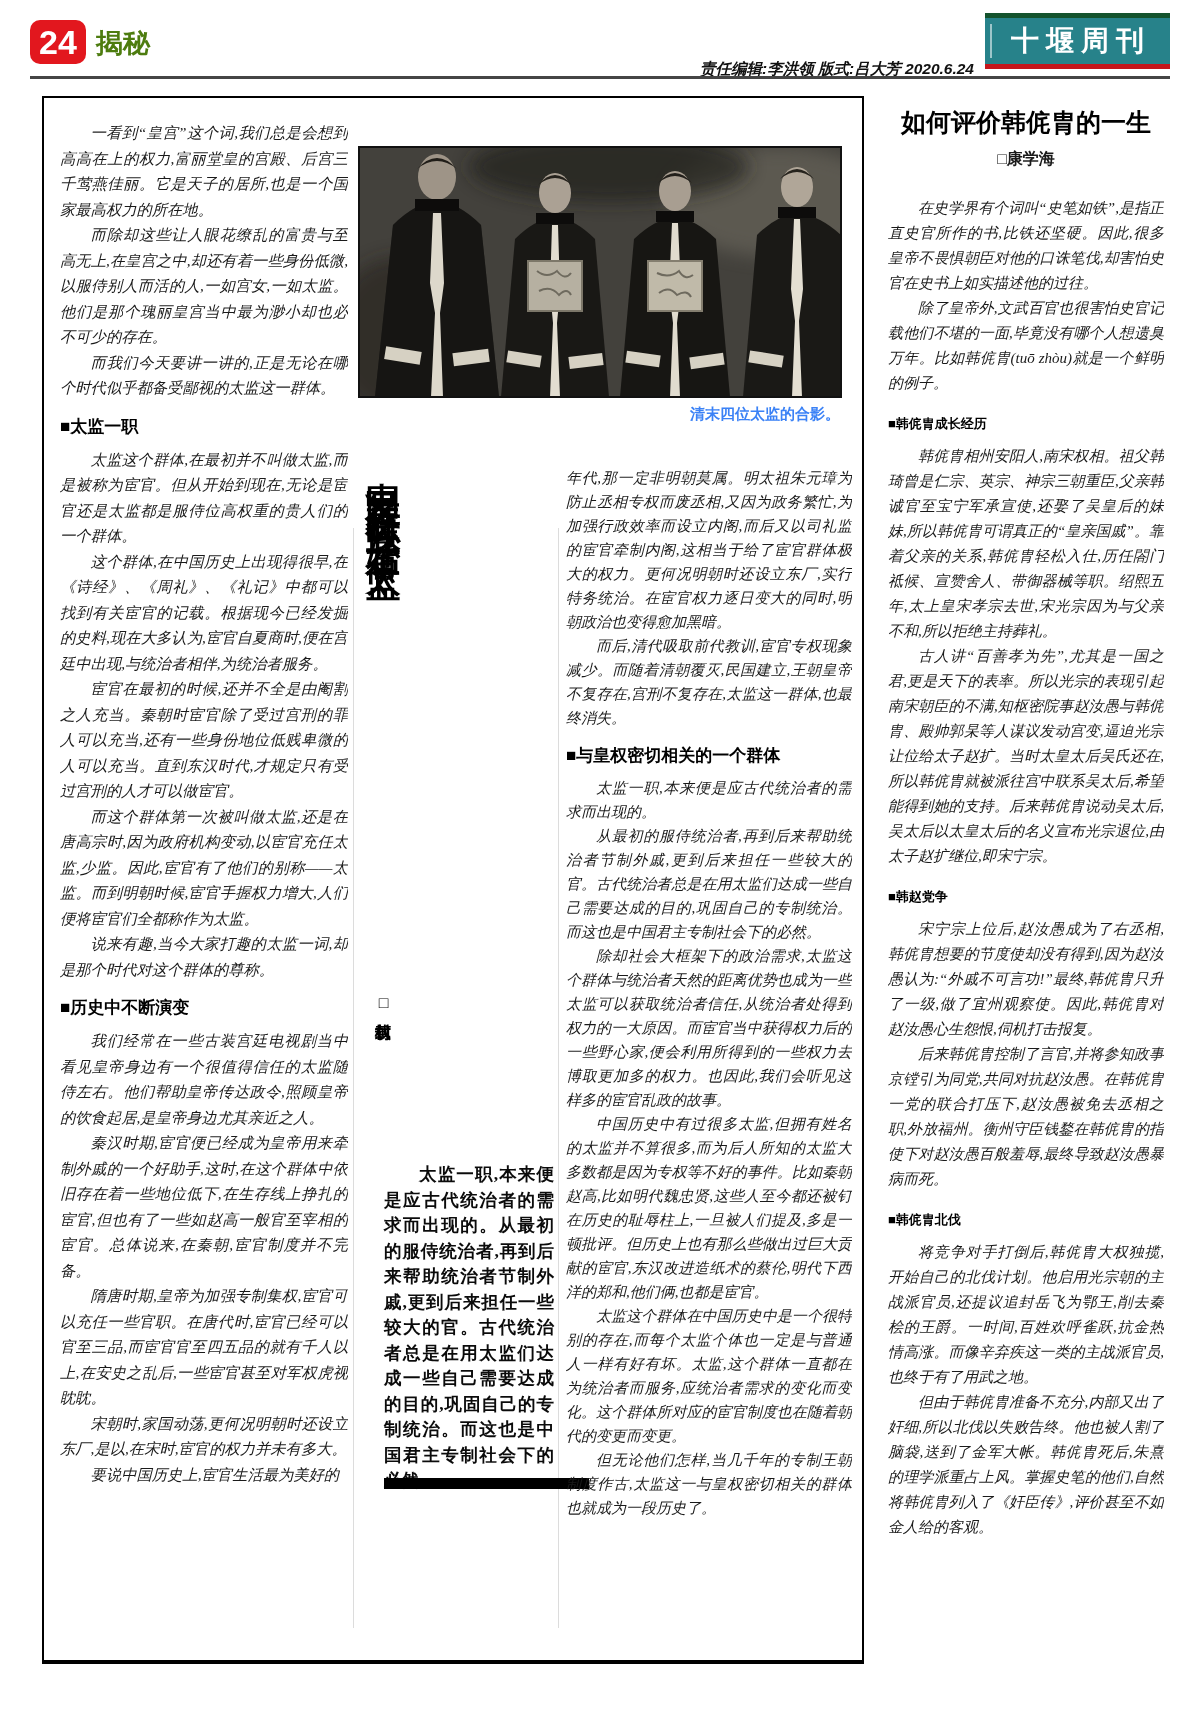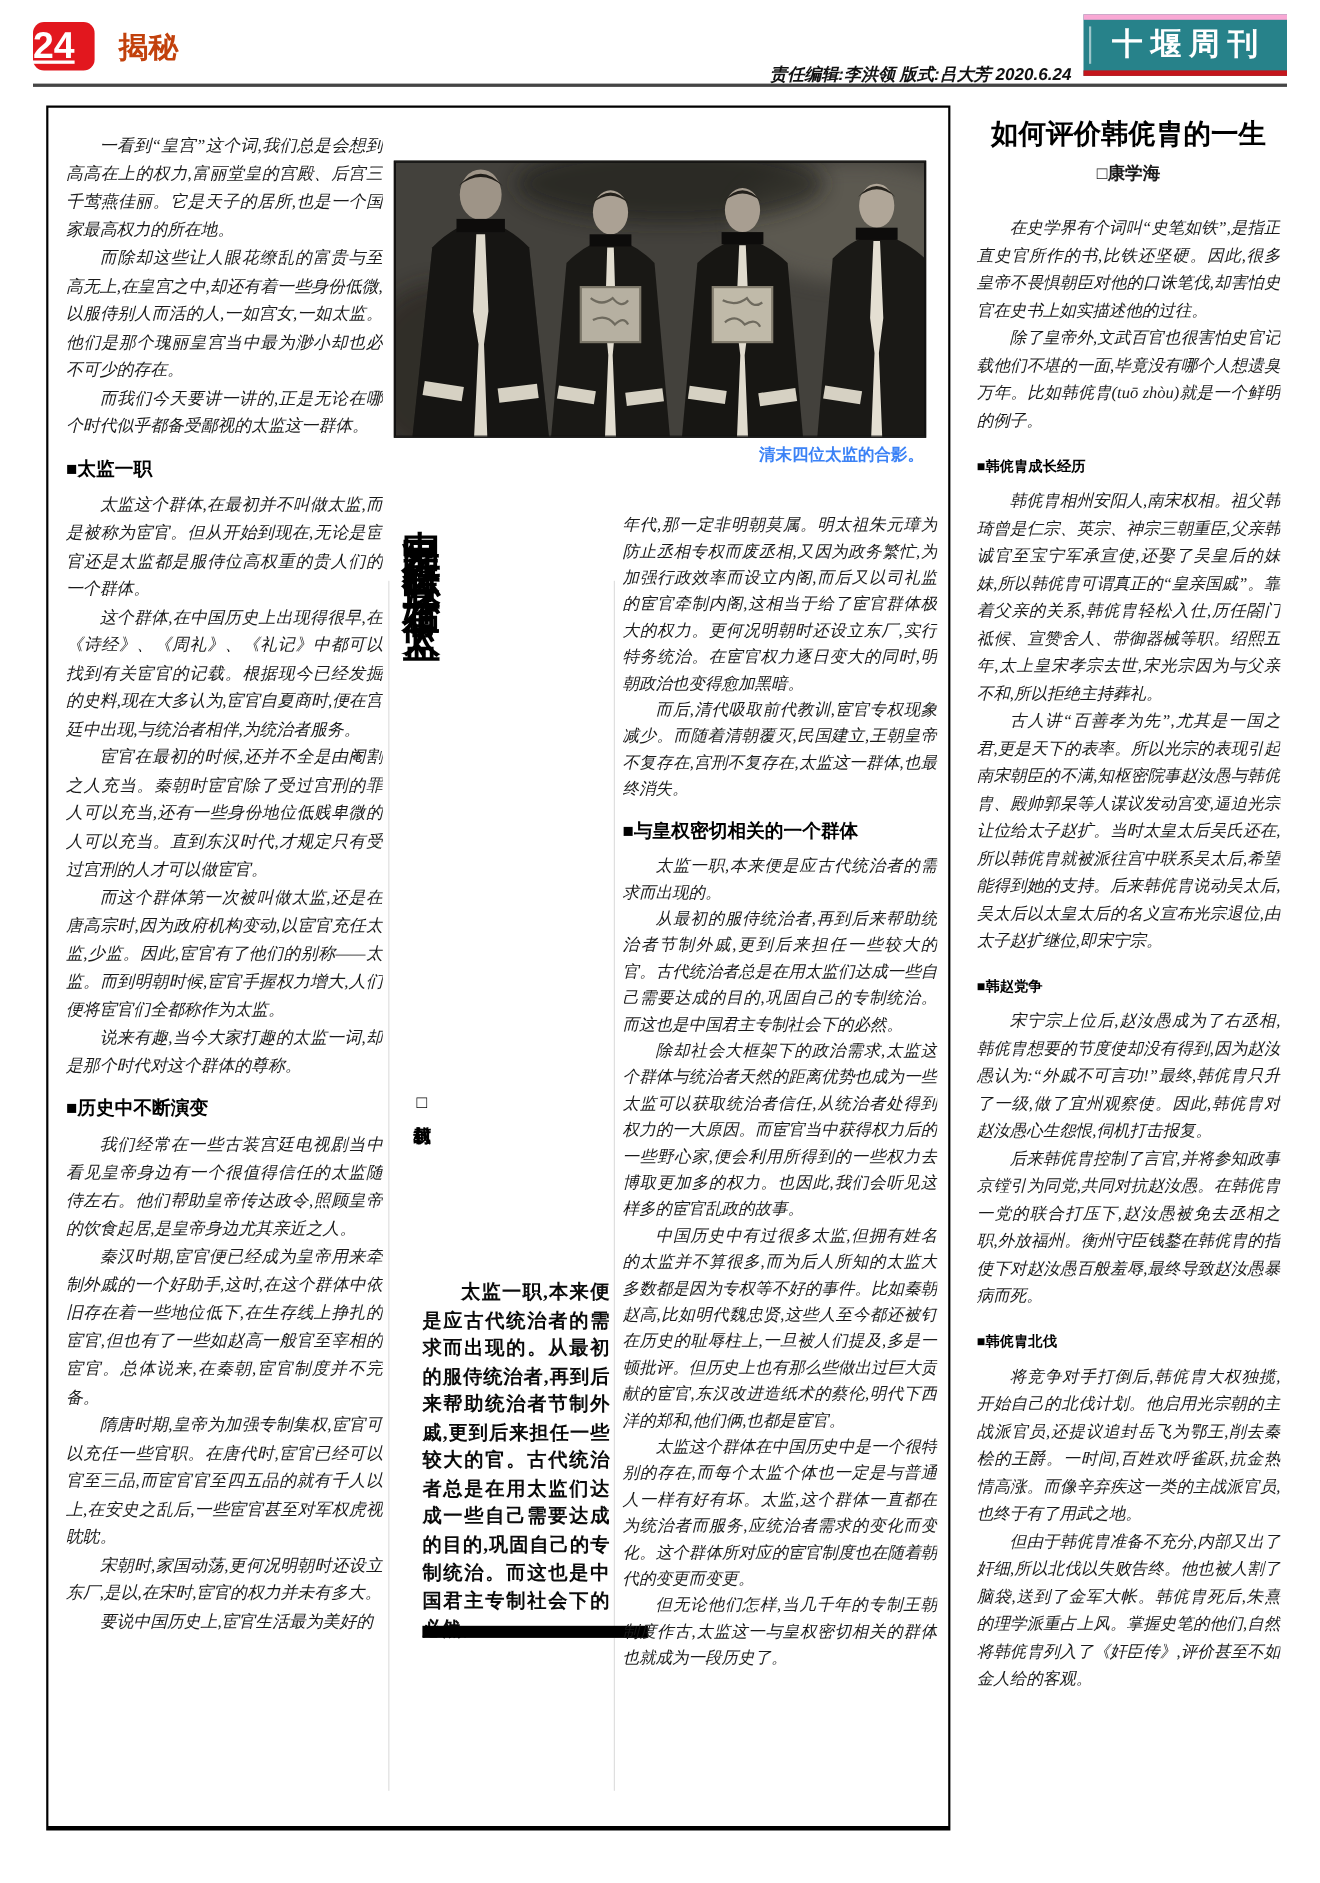--- a/index.html
+++ b/index.html
@@ -1,24 +1,24 @@
 <!DOCTYPE html>
 <html><head>
 <meta charset="utf-8">
 <style>
   html,body{margin:0;padding:0;background:#ffffff;}
   .page{position:relative;width:1200px;height:1712px;background:#fff;overflow:hidden;
         font-family:"Liberation Serif","DejaVu Serif",serif;color:#1a1a1a;}
   
   .badge{position:absolute;left:30px;top:20px;width:56px;height:44px;background:#e2171e;
-         border-radius:10px;color:#fff;font:bold 34px/44px "Liberation Sans",sans-serif;text-decoration:underline;}
-  .section-name{position:absolute;left:108px;top:28px;font:bold 27px/30px "Liberation Sans",sans-serif;color:#c2410c;}
+         border-radius:10px;color:#fff;font:bold 34px/44px "Liberation Sans",sans-serif;text-align:center;}
+  .section-name{position:absolute;left:96px;top:28px;font:bold 27px/30px "Liberation Sans",sans-serif;color:#4d7c0f;}
   .editor-line{position:absolute;right:226px;top:60px;font:bold italic 15.5px/18px "Liberation Sans",sans-serif;color:#111;}
   .masthead{position:absolute;left:985px;top:13px;width:185px;height:56px;background:#27828a;
-            border-top:5px solid #f9a8d4;border-bottom:5px solid #c4161c;box-sizing:border-box;
+            border-top:5px solid #14532d;border-bottom:5px solid #c4161c;box-sizing:border-box;
             display:flex;align-items:center;justify-content:center;}
   .masthead span{color:#fff;font:bold 28px/46px "Liberation Serif",serif;letter-spacing:7px;text-indent:7px;}
   .masthead:before{content:"";position:absolute;left:5px;top:6px;bottom:6px;width:2px;background:rgba(255,255,255,.55);}
   .header-rule{position:absolute;left:30px;top:76px;width:1140px;height:3px;background:#454545;}
   
   .main-box{position:absolute;left:42px;top:96px;width:818px;height:1562px;border:2px solid #000;
             border-bottom-width:4px;box-sizing:content-box;background:#fff;}
   .colrule{position:absolute;width:1px;background:#dcdcdc;top:430px;height:1100px;}
   .colrule.r1{left:309px;}
   .colrule.r2{left:514px;}

